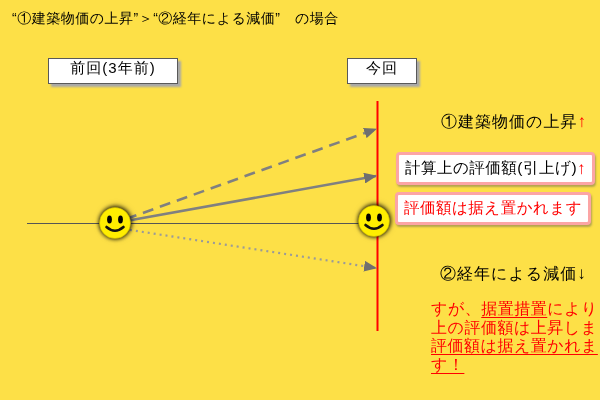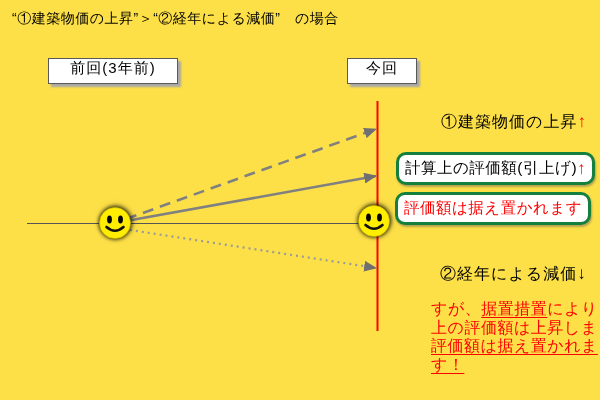--- a/index.html
+++ b/index.html
@@ -24,21 +24,21 @@
     filter:drop-shadow(0 0 2px rgba(0,0,0,.85)) drop-shadow(1px -1px 2px rgba(0,0,0,.5));
   }
   .smiley.left{left:93px;top:201px;}
   .smiley.right{left:352px;top:199px;}
   .lbl{position:absolute;font-size:16px;color:#000;white-space:nowrap;letter-spacing:1px;margin-left:40px;}
   .lbl1{left:401px;top:112px;}
   .lbl2{left:400px;top:264px;}
   .arrow-red{color:#ff0000;font-size:17px;}
   .arrow-black{color:#000;font-size:17px;}
   .rbox{
-    position:absolute;background:#fff;border:3px solid #15803d;border-radius:10px;
+    position:absolute;background:#fff;border:3px solid #fca5a5;border-radius:4px;
     box-shadow:1px 2px 2px rgba(90,90,90,.45);
     display:inline-flex;align-items:center;white-space:nowrap;
     font-size:15.5px;padding:3px 6px;letter-spacing:0.5px;
   }
   .rbox.calc{left:396px;top:152px;color:#000;}
   .rbox.fixed{left:395px;top:192px;color:#ff0000;justify-content:flex-end;}
   .note{
     position:absolute;left:412px;top:300px;color:#ff0000;
     font-size:16px;line-height:18.5px;letter-spacing:0.5px;white-space:nowrap;
   }

